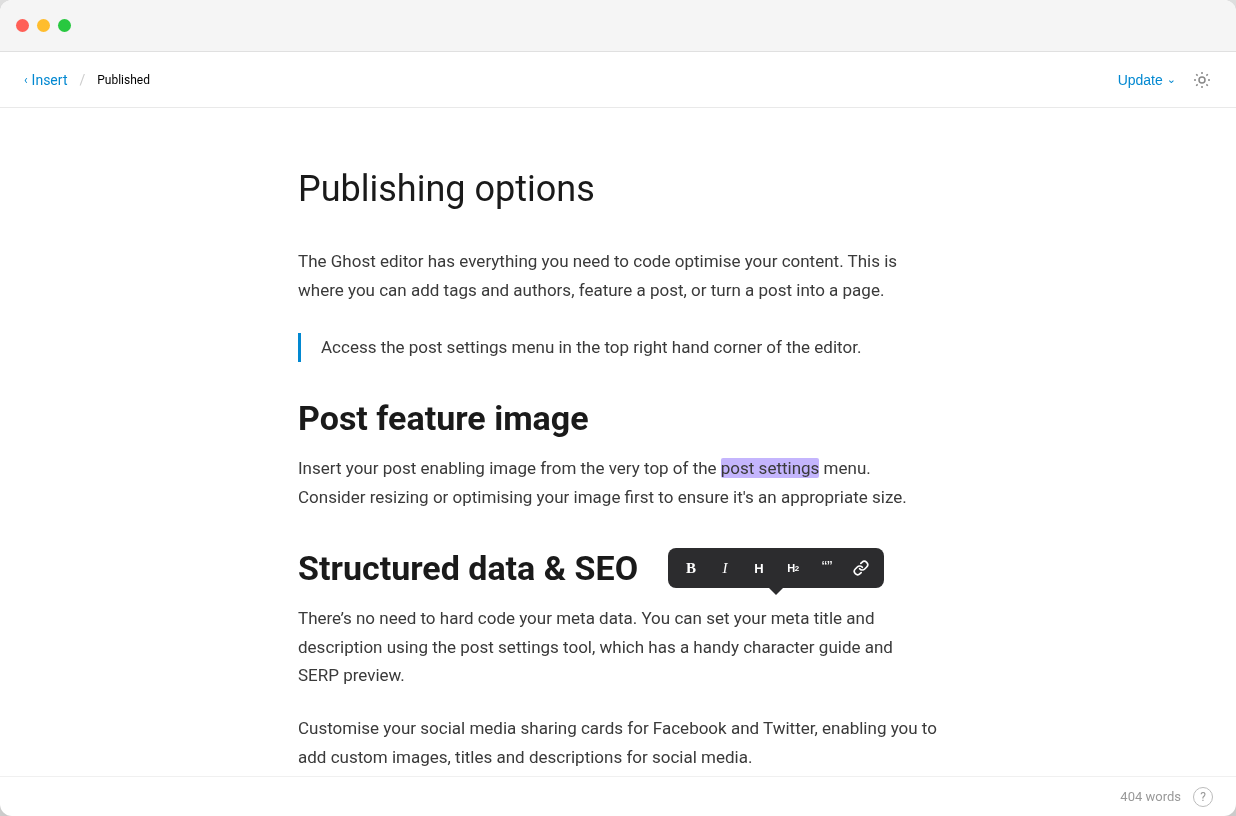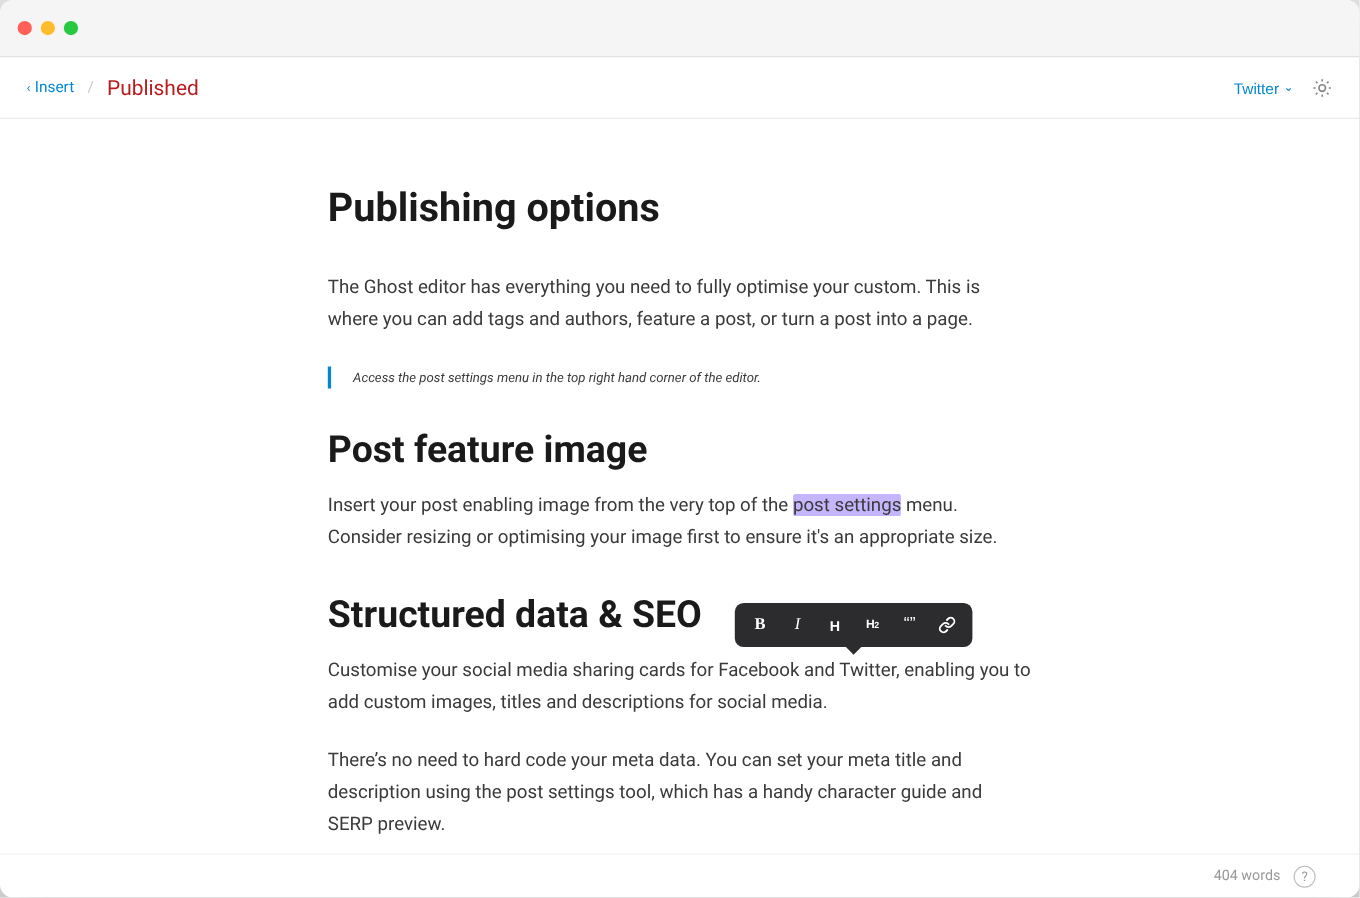--- a/index.html
+++ b/index.html
@@ -92,22 +92,22 @@
       color: #0288d1;
     }
 
     .separator {
       color: #ccc;
       font-size: 14px;
       margin: 0 4px;
     }
 
     .published-badge {
-      color: #b91c1c;
-      font-size: 19px;
+      color: #000000;
+      font-size: 12px;
     }
 
     .toolbar-right {
       display: flex;
       align-items: center;
       gap: 16px;
     }
 
     .update-button {
       display: flex;
@@ -142,43 +142,42 @@
 
     .editor-content {
       max-width: 680px;
       margin: 0 auto;
       padding: 0 20px;
       position: relative;
     }
 
     .article-title {
       font-size: 36px;
-      font-weight: 700;
+      font-weight: 400;
       color: #1a1a1a;
       margin-bottom: 36px;
       line-height: 1.2;
     }
 
     .article-body p {
       font-size: 17px;
       line-height: 1.7;
       color: #3a3a3a;
       margin-bottom: 24px;
     }
 
     .blockquote {
       border-left: 3px solid #0288d1;
       padding-left: 20px;
       margin: 28px 0;
     }
 
     .blockquote p {
-      font-style: italic;
       color: #3a3a3a;
-      font-size: 12px;
+      font-size: 17px;
       line-height: 1.7;
     }
 
     .section-heading {
       font-size: 34px;
       font-weight: 700;
       color: #1a1a1a;
       margin: 36px 0 16px 0;
     }
 
@@ -235,21 +234,21 @@
     .ft-btn.quote { font-size: 16px; }
     .ft-btn.link { font-size: 16px; }
 
     
     .word-count-bar {
       height: 40px;
       border-top: 1px solid #f0f0f0;
       display: flex;
       align-items: center;
       justify-content: flex-end;
-      padding: 0 40px;
+      padding: 0 23px;
       gap: 12px;
       flex-shrink: 0;
     }
 
     .word-count {
       font-size: 13px;
       color: #999;
     }
 
     .help-icon {
@@ -284,39 +283,39 @@
       <div class="toolbar-left">
         <a class="stories-link">
           <span class="chevron">‹</span>
           <span>Insert</span>
         </a>
         <span class="separator">/</span>
         <span class="published-badge">Published</span>
       </div>
       <div class="toolbar-right">
         <button class="update-button">
-          <span>Twitter</span>
+          <span>Update</span>
           <span class="chevron-down">⌄</span>
         </button>
         <div class="settings-icon">
           <svg viewBox="0 0 20 20" fill="none" stroke="#888" stroke-width="1.5">
             <circle cx="10" cy="10" r="3"></circle>
             <path d="M10 2v2M10 16v2M2 10h2M16 10h2M4.22 4.22l1.42 1.42M14.36 14.36l1.42 1.42M4.22 15.78l1.42-1.42M14.36 5.64l1.42-1.42"></path>
           </svg>
         </div>
       </div>
     </div>
 
     <div class="editor">
       <div class="editor-content">
 
         <h1 class="article-title">Publishing options</h1>
 
         <div class="article-body">
-          <p>The Ghost editor has everything you need to fully optimise your custom. This is where you can add tags and authors, feature a post, or turn a post into a page.</p>
+          <p>The Ghost editor has everything you need to code optimise your content. This is where you can add tags and authors, feature a post, or turn a post into a page.</p>
 
           <div class="blockquote">
             <p>Access the post settings menu in the top right hand corner of the editor.</p>
           </div>
 
           <h2 class="section-heading">Post feature image</h2>
 
           <p>
             <span>Insert your post enabling image from the very top of the </span><span class="highlighted-text">post settings</span><span> menu. Consider resizing or optimising your image first to ensure it's an appropriate size.</span>
           </p>
@@ -332,23 +331,23 @@
             <button class="ft-btn link" title="Link">
               <svg width="16" height="16" viewBox="0 0 24 24" fill="none" stroke="white" stroke-width="2.5" stroke-linecap="round">
                 <path d="M10 13a5 5 0 0 0 7.54.54l3-3a5 5 0 0 0-7.07-7.07l-1.72 1.71"></path>
                 <path d="M14 11a5 5 0 0 0-7.54-.54l-3 3a5 5 0 0 0 7.07 7.07l1.71-1.71"></path>
               </svg>
             </button>
           </div>
 
           <h2 class="section-heading">Structured data &amp; SEO</h2>
 
+          <p>There’s no need to hard code your meta data. You can set your meta title and description using the post settings tool, which has a handy character guide and SERP preview.</p>
+
           <p>Customise your social media sharing cards for Facebook and Twitter, enabling you to add custom images, titles and descriptions for social media.</p>
-
-          <p>There’s no need to hard code your meta data. You can set your meta title and description using the post settings tool, which has a handy character guide and SERP preview.</p>
         </div>
       </div>
     </div>
 
     <div class="word-count-bar">
       <span class="word-count">404 words</span>
       <div class="help-icon">?</div>
     </div>
 
   </div>

